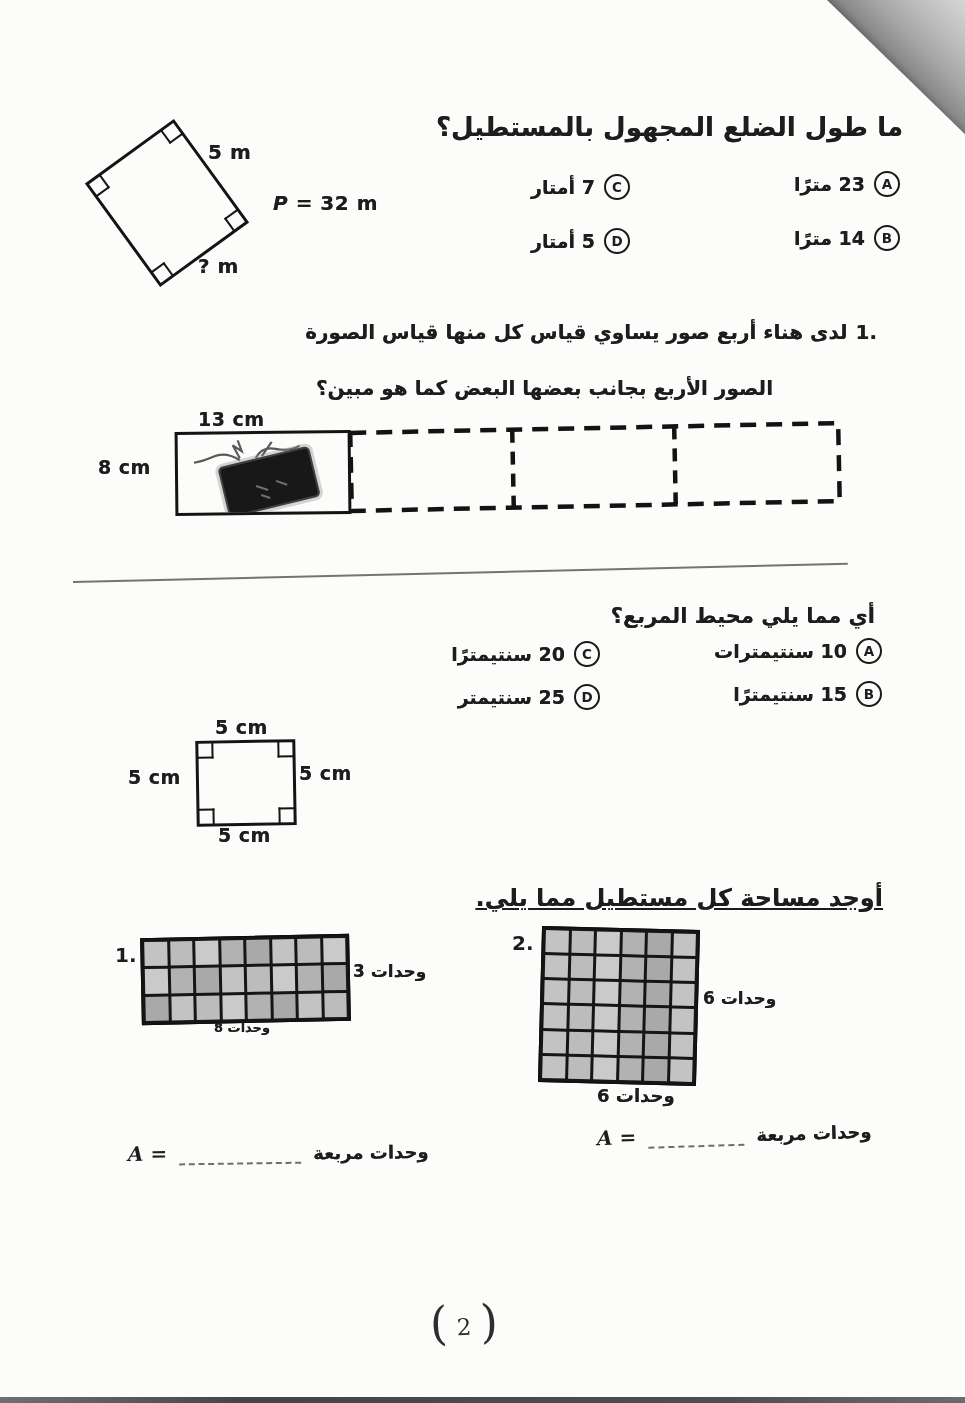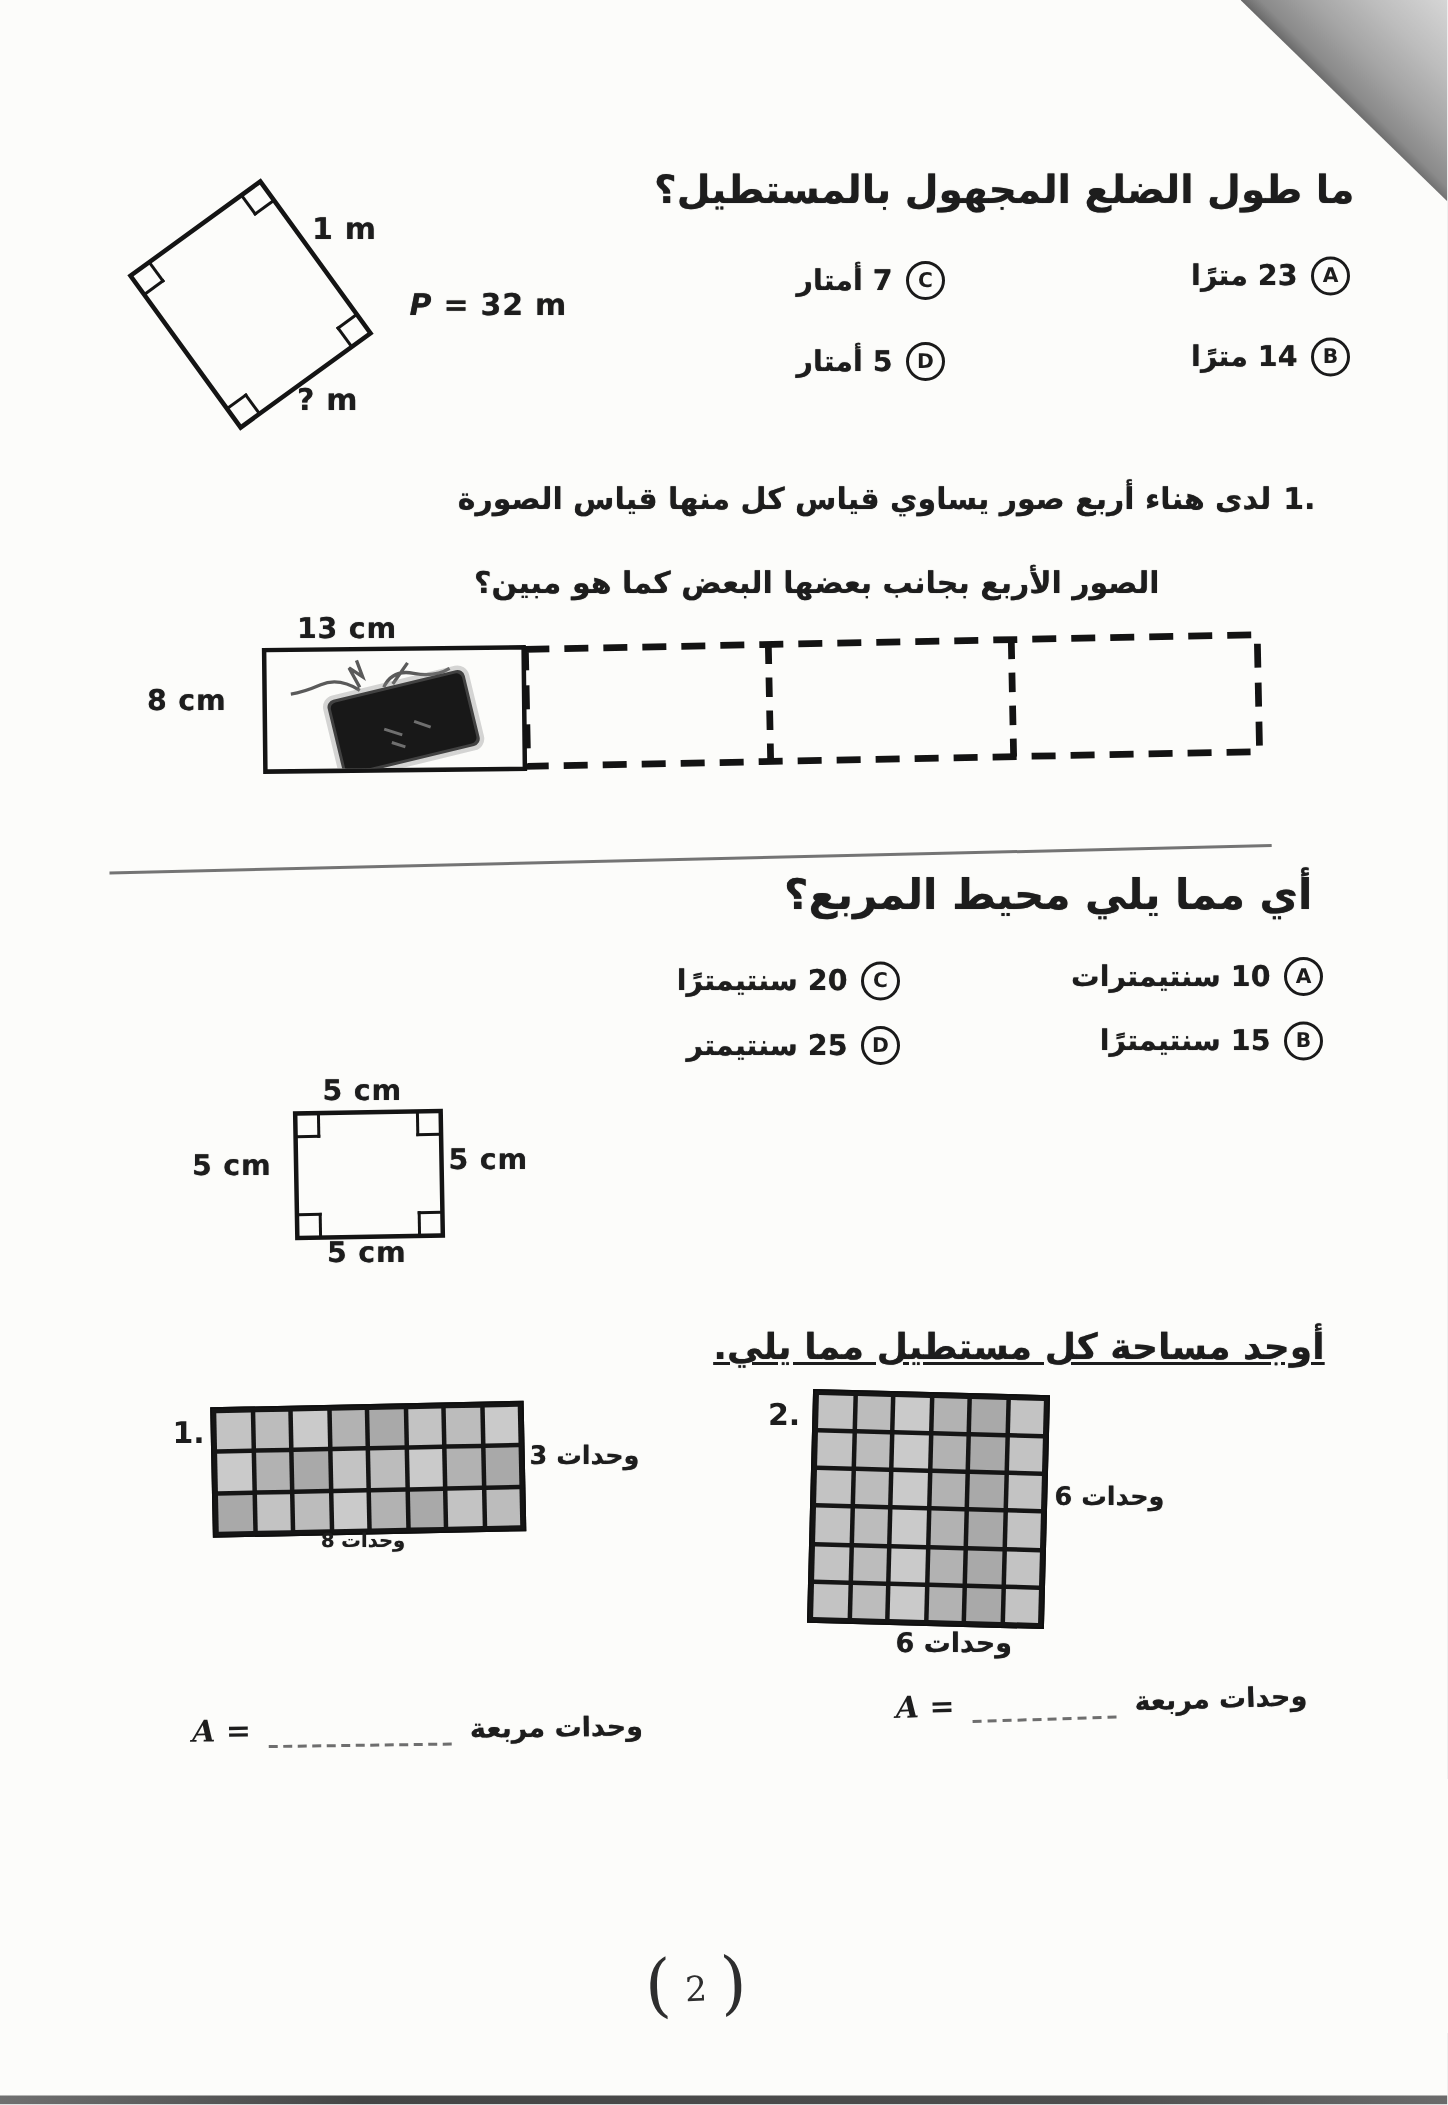--- a/index.html
+++ b/index.html
@@ -67,21 +67,21 @@
 <div class="page">
 
   <div class="abs corner-artifact"></div>
 
   <div class="abs quad-box">
     <div class="cmark tl"></div>
     <div class="cmark tr"></div>
     <div class="cmark bl"></div>
     <div class="cmark br"></div>
   </div>
-  <div class="abs lat" style="left:208px;top:140px;">1 m</div>
+  <div class="abs lat" style="left:208px;top:140px;">5 m</div>
   <div class="abs lat plabel" style="left:273px;top:191px;">P = 32 m</div>
   <div class="abs lat" style="left:198px;top:254px;">? m</div>
 
   <div class="abs ar ar-title" style="right:62px;top:112px;" dir="rtl">ما طول الضلع المجهول بالمستطيل؟</div>
 
   <div class="abs choice" dir="rtl" style="right:65px;top:171px;">
     <span class="choice-circle">A</span>
     <span class="choice-text ar" dir="rtl">23 مترًا</span>
   </div>
   <div class="abs choice" dir="rtl" style="right:65px;top:225px;">
@@ -119,21 +119,21 @@
   </div>
 
   <svg class="abs" style="left:347px;top:423px;transform:rotate(-1.15deg);" width="498" height="90" viewBox="0 0 498 90">
     <rect x="4" y="5" width="488" height="78" fill="none" stroke="#131313" stroke-width="4.5" stroke-dasharray="16 10"></rect>
     <line x1="166" y1="5" x2="166" y2="83" stroke="#131313" stroke-width="4.5" stroke-dasharray="13 9"></line>
     <line x1="328" y1="5" x2="328" y2="83" stroke="#131313" stroke-width="4.5" stroke-dasharray="13 9"></line>
   </svg>
 
   <div class="abs divider"></div>
 
-  <div class="abs ar ar-title" style="right:90px;top:580px;font-size:28px;" dir="rtl">أي مما يلي محيط المربع؟</div>
+  <div class="abs ar ar-title" style="right:90px;top:604px;font-size:21px;" dir="rtl">أي مما يلي محيط المربع؟</div>
 
   <div class="abs choice" dir="rtl" style="right:83px;top:638px;">
     <span class="choice-circle">A</span>
     <span class="choice-text ar" dir="rtl">10 سنتيمترات</span>
   </div>
   <div class="abs choice" dir="rtl" style="right:83px;top:681px;">
     <span class="choice-circle">B</span>
     <span class="choice-text ar" dir="rtl">15 سنتيمترًا</span>
   </div>
   <div class="abs choice" dir="rtl" style="right:365px;top:641px;">

